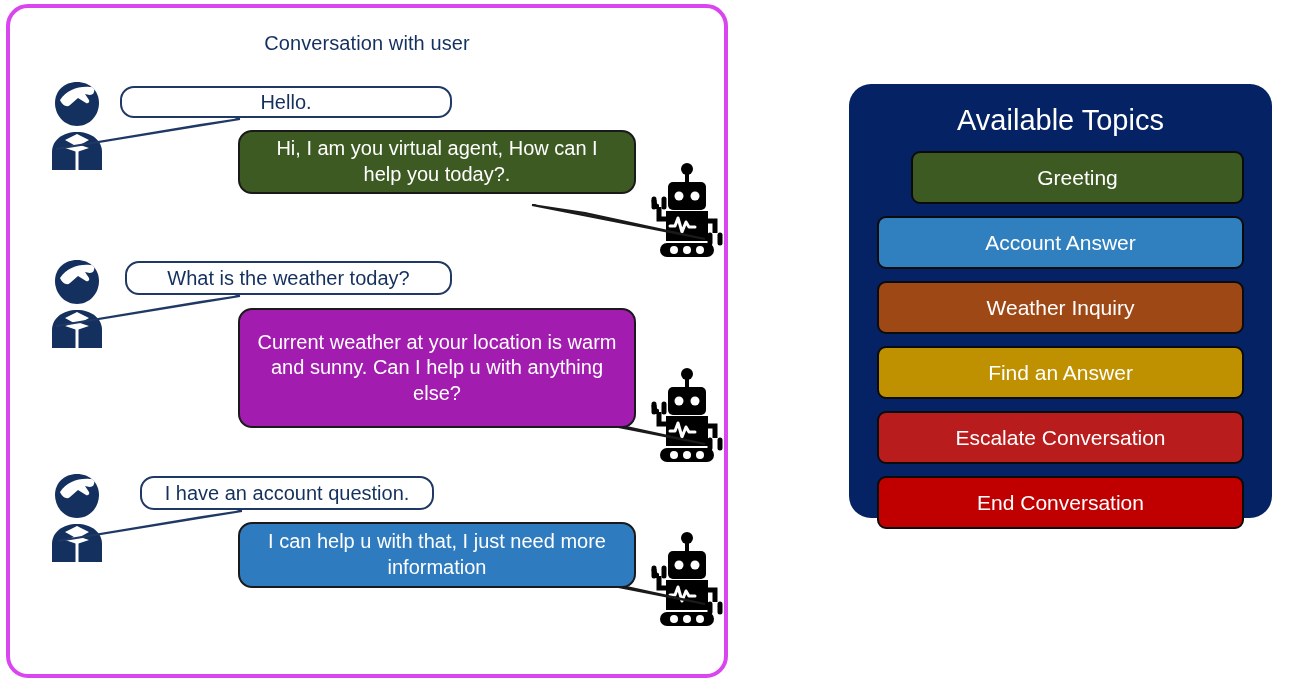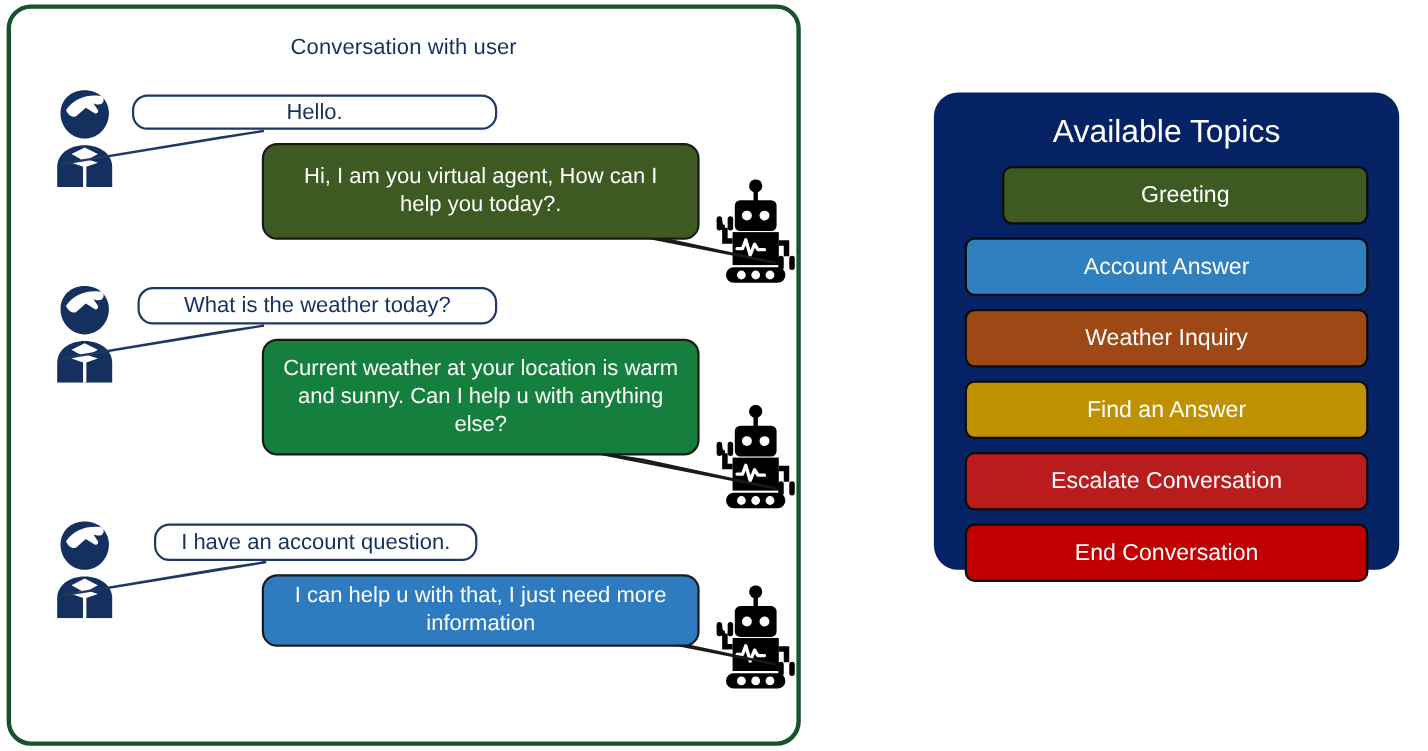--- a/index.html
+++ b/index.html
@@ -6,21 +6,21 @@
   body{
     width:1298px;height:683px;
     background:#ffffff;
     font-family:"Liberation Sans", sans-serif;
     overflow:hidden;
     position:relative;
   }
   
   #conversation-panel{
     position:absolute;left:6px;top:4px;width:722px;height:674px;
-    border:4px solid #14532d;border-radius:22px;background:#fff;
+    border:4px solid #d946ef;border-radius:22px;background:#fff;
     box-sizing:border-box;
   }
   #conversation-title{
     position:absolute;left:0;top:24px;width:100%;
     text-align:center;color:#14305E;font-size:20px;letter-spacing:.1px;
   }
   .avatar{position:absolute;width:62px;height:92px;}
   .robot{position:absolute;width:74px;height:96px;}
 
   
@@ -74,21 +74,21 @@
   <div class="user-bubble" style="left:110px;top:78px;width:332px;height:32px;">
     <span>Hello.</span>
   </div>
   <svg class="tail" style="left:40px;top:105px;width:190px;height:42px;" viewBox="0 0 190 42">
     <polygon points="190,6 6,36 150,12" fill="#ffffff" stroke="#1F3864" stroke-width="2"></polygon>
   </svg>
 
   <svg class="tail" style="left:520px;top:195px;width:180px;height:45px;" viewBox="0 0 180 45">
     <polygon points="2,2 175,36 55,10" fill="#3D5A22" stroke="#1a1a1a" stroke-width="2"></polygon>
   </svg>
-  <div class="agent-bubble" style="left:228px;top:122px;width:398px;height:88px;background:#3D5A22;">
+  <div class="agent-bubble" style="left:228px;top:122px;width:398px;height:64px;background:#3D5A22;">
     <span>Hi, I am you virtual agent, How can I help you today?.</span>
   </div>
   <svg class="robot" style="left:640px;top:155px;" viewBox="0 0 74 96">
     <circle cx="37" cy="6" r="6" fill="#000"></circle>
     <rect x="35" y="10" width="4" height="10" fill="#000"></rect>
     <rect x="18" y="19" width="38" height="28" rx="5" fill="#000"></rect>
     <circle cx="29" cy="33" r="4.5" fill="#fff"></circle>
     <circle cx="45" cy="33" r="4.5" fill="#fff"></circle>
     <rect x="16" y="48" width="42" height="30" fill="#000"></rect>
     <path d="M20 63l5 0 3-8 4 14 4-10 3 5 6 0" fill="none" stroke="#fff" stroke-width="3" stroke-linejoin="round" stroke-linecap="round"></path>
@@ -113,21 +113,21 @@
   <div class="user-bubble" style="left:115px;top:253px;width:327px;height:34px;">
     <span>What is the weather today?</span>
   </div>
   <svg class="tail" style="left:40px;top:282px;width:190px;height:42px;" viewBox="0 0 190 42">
     <polygon points="190,6 6,36 150,12" fill="#ffffff" stroke="#1F3864" stroke-width="2"></polygon>
   </svg>
 
   <svg class="tail" style="left:520px;top:400px;width:180px;height:45px;" viewBox="0 0 180 45">
     <polygon points="2,2 175,36 55,10" fill="#9E4816" stroke="#1a1a1a" stroke-width="2"></polygon>
   </svg>
-  <div class="agent-bubble" style="left:228px;top:300px;width:398px;height:106px;background:#15803d;">
+  <div class="agent-bubble" style="left:228px;top:300px;width:398px;height:120px;background:#a21caf;">
     <span>Current weather at your location is warm and sunny.  Can I help u with anything else?</span>
   </div>
   <svg class="robot" style="left:640px;top:360px;" viewBox="0 0 74 96">
     <circle cx="37" cy="6" r="6" fill="#000"></circle>
     <rect x="35" y="10" width="4" height="10" fill="#000"></rect>
     <rect x="18" y="19" width="38" height="28" rx="5" fill="#000"></rect>
     <circle cx="29" cy="33" r="4.5" fill="#fff"></circle>
     <circle cx="45" cy="33" r="4.5" fill="#fff"></circle>
     <rect x="16" y="48" width="42" height="30" fill="#000"></rect>
     <path d="M20 63l5 0 3-8 4 14 4-10 3 5 6 0" fill="none" stroke="#fff" stroke-width="3" stroke-linejoin="round" stroke-linecap="round"></path>

